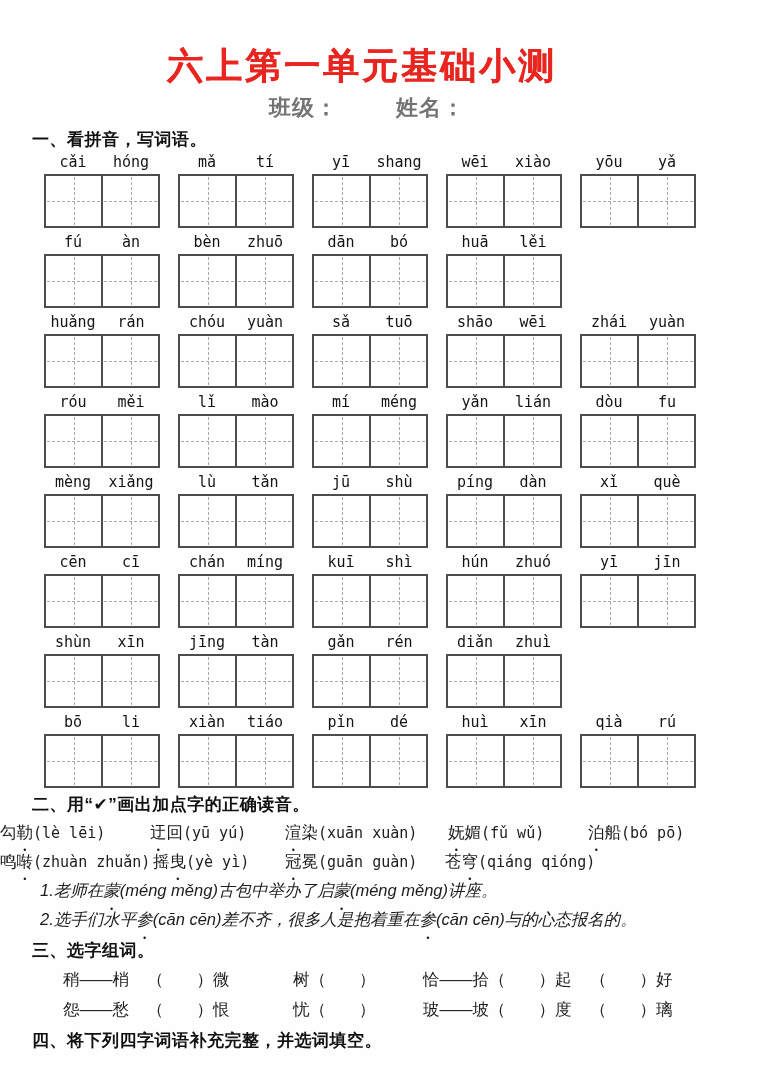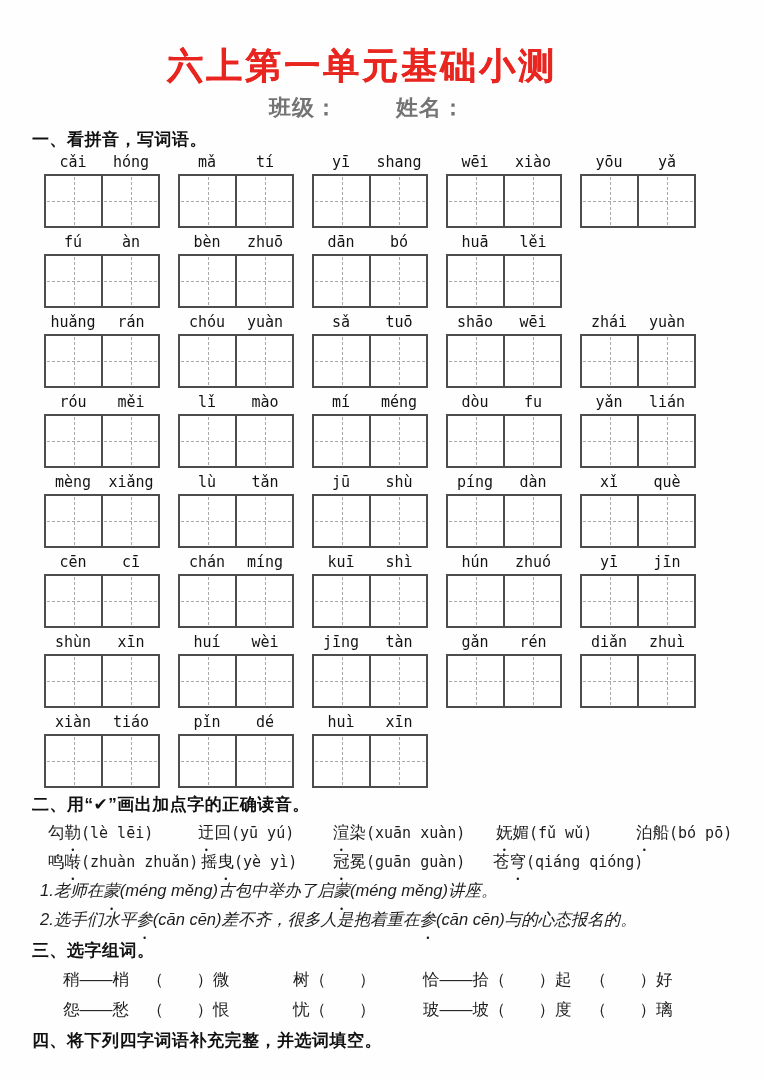--- a/index.html
+++ b/index.html
@@ -37,21 +37,21 @@
   .tzg .cell:last-child{border-right:none;}
   .tzg .cell::before{
     content:"";position:absolute;left:1px;right:1px;top:50%;
     border-top:1.5px dashed #a9a9a9;
   }
   .tzg .cell::after{
     content:"";position:absolute;top:1px;bottom:1px;left:50%;
     border-left:1.5px dashed #a9a9a9;
   }
   
-  .wline{padding-left:35px;font-size:16.5px;line-height:28px;white-space:nowrap;margin-left:13px;}
+  .wline{font-size:16.5px;line-height:28px;white-space:nowrap;}
   .witem{display:inline-block;vertical-align:top;}
   .w150{width:150px;} .w135{width:135px;} .w163{width:163px;} .w140{width:140px;}
   .w153{width:153px;} .w132{width:132px;} .w160{width:160px;}
   .opts{font-family:"DejaVu Sans Mono","DejaVu Sans",monospace;font-size:15px;}
   .dotted{position:relative;display:inline-block;}
   .dotted::after{
     content:"•";position:absolute;left:50%;bottom:-9px;
     transform:translateX(-50%);font-size:9px;color:#1c1c1c;line-height:9px;
   }
   .sent{margin:0;padding-left:40px;font-size:16.5px;line-height:29px;white-space:nowrap;font-style:italic;}
@@ -247,38 +247,38 @@
             <span>mí</span>
             <span>méng</span>
           </div>
           <div class="tzg">
             <i class="cell"></i>
             <i class="cell"></i>
           </div>
         </div>
         <div class="grp">
           <div class="pin">
+            <span>yǎn</span>
+            <span>lián</span>
+          </div>
+          <div class="tzg">
+            <i class="cell"></i>
+            <i class="cell"></i>
+          </div>
+        </div>
+        <div class="grp">
+          <div class="pin">
             <span>dòu</span>
             <span>fu</span>
           </div>
           <div class="tzg">
             <i class="cell"></i>
             <i class="cell"></i>
           </div>
         </div>
-        <div class="grp">
-          <div class="pin">
-            <span>yǎn</span>
-            <span>lián</span>
-          </div>
-          <div class="tzg">
-            <i class="cell"></i>
-            <i class="cell"></i>
-          </div>
-        </div>
       </div>
       <div class="grow">
         <div class="grp">
           <div class="pin">
             <span>mèng</span>
             <span>xiǎng</span>
           </div>
           <div class="tzg">
             <i class="cell"></i>
             <i class="cell"></i>
@@ -383,30 +383,20 @@
             <span>shùn</span>
             <span>xīn</span>
           </div>
           <div class="tzg">
             <i class="cell"></i>
             <i class="cell"></i>
           </div>
         </div>
         <div class="grp">
           <div class="pin">
-            <span>huí</span>
-            <span>wèi</span>
-          </div>
-          <div class="tzg">
-            <i class="cell"></i>
-            <i class="cell"></i>
-          </div>
-        </div>
-        <div class="grp">
-          <div class="pin">
             <span>jīng</span>
             <span>tàn</span>
           </div>
           <div class="tzg">
             <i class="cell"></i>
             <i class="cell"></i>
           </div>
         </div>
         <div class="grp">
           <div class="pin">
@@ -425,20 +415,30 @@
           </div>
           <div class="tzg">
             <i class="cell"></i>
             <i class="cell"></i>
           </div>
         </div>
       </div>
       <div class="grow">
         <div class="grp">
           <div class="pin">
+            <span>bō</span>
+            <span>li</span>
+          </div>
+          <div class="tzg">
+            <i class="cell"></i>
+            <i class="cell"></i>
+          </div>
+        </div>
+        <div class="grp">
+          <div class="pin">
             <span>xiàn</span>
             <span>tiáo</span>
           </div>
           <div class="tzg">
             <i class="cell"></i>
             <i class="cell"></i>
           </div>
         </div>
         <div class="grp">
           <div class="pin">
@@ -447,20 +447,30 @@
           </div>
           <div class="tzg">
             <i class="cell"></i>
             <i class="cell"></i>
           </div>
         </div>
         <div class="grp">
           <div class="pin">
             <span>huì</span>
             <span>xīn</span>
+          </div>
+          <div class="tzg">
+            <i class="cell"></i>
+            <i class="cell"></i>
+          </div>
+        </div>
+        <div class="grp">
+          <div class="pin">
+            <span>qià</span>
+            <span>rú</span>
           </div>
           <div class="tzg">
             <i class="cell"></i>
             <i class="cell"></i>
           </div>
         </div>
       </div>
     </div>
 
   <h2>二、用“✔”画出加点字的正确读音。</h2>

